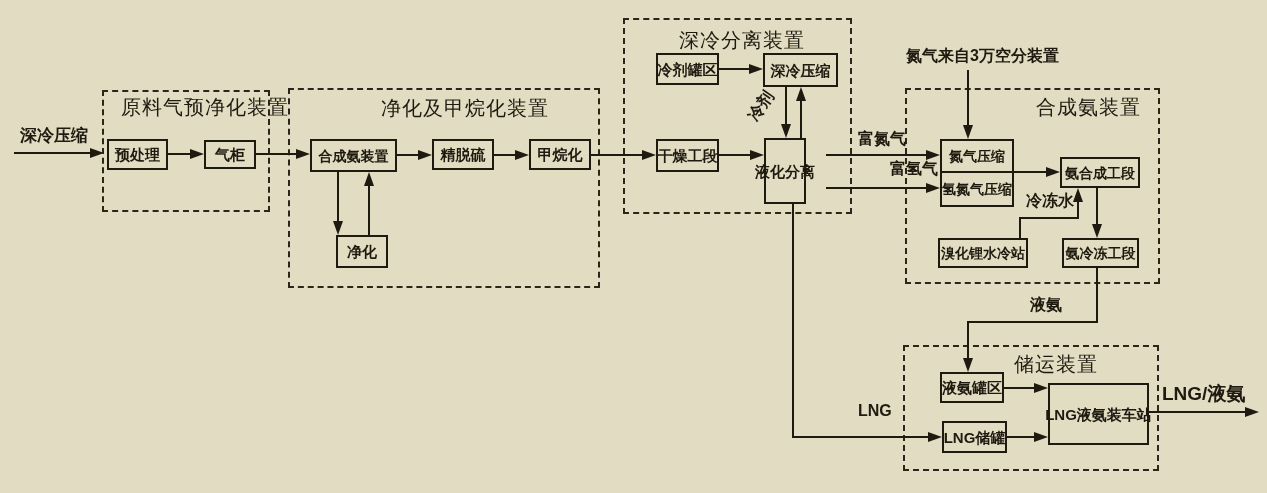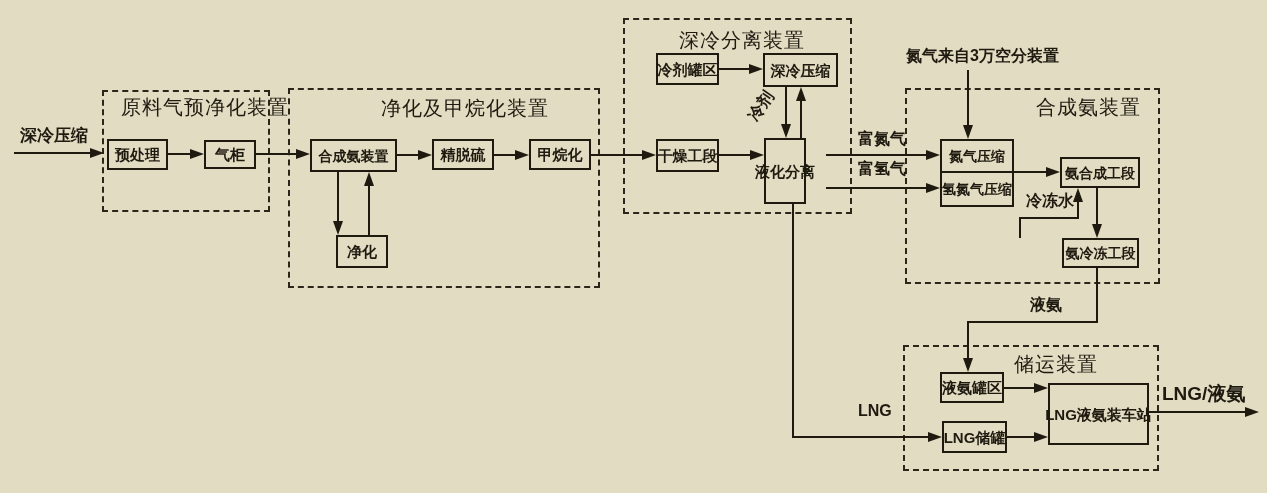--- a/index.html
+++ b/index.html
@@ -91,27 +91,28 @@
   <div class="ah u" style="left:796px;top:87px"></div>
   <div class="lbl rot" style="left:745px;top:98px">冷剂</div>
 
   <div class="lbl" style="left:906px;top:48px">氮气来自3万空分装置</div>
   <div class="vl" style="left:967px;top:70px;height:56px"></div>
   <div class="ah d" style="left:963px;top:125px"></div>
 
   <div class="lbl" style="left:858px;top:131px">富氮气</div>
   <div class="hl" style="left:826px;top:154px;width:101px"></div>
   <div class="ah r" style="left:926px;top:150px"></div>
-  <div class="lbl" style="left:858px;top:161px">富氢气</div>
+  <div class="lbl" style="left:890px;top:161px">富氢气</div>
   <div class="hl" style="left:826px;top:187px;width:101px"></div>
   <div class="ah r" style="left:926px;top:183px"></div>
 
   <div class="box fs14" style="left:940px;top:171px;width:74px;height:36px">氢氮气压缩</div>
   <div class="box fs14" style="left:940px;top:139px;width:74px;height:34px">氮气压缩</div>
   <div class="box fs14" style="left:1060px;top:157px;width:80px;height:31px">氨合成工段</div>
+  <div class="box fs14" style="left:938px;top:238px;width:90px;height:30px">溴化锂水冷站</div>
   <div class="box fs14" style="left:1062px;top:238px;width:77px;height:30px">氨冷冻工段</div>
 
   <div class="hl" style="left:1014px;top:171px;width:33px"></div>
   <div class="ah r" style="left:1046px;top:167px"></div>
 
   <div class="vl" style="left:1096px;top:188px;height:37px"></div>
   <div class="ah d" style="left:1092px;top:224px"></div>
 
   <div class="vl" style="left:1019px;top:217px;height:21px"></div>
   <div class="hl" style="left:1019px;top:217px;width:60px"></div>

